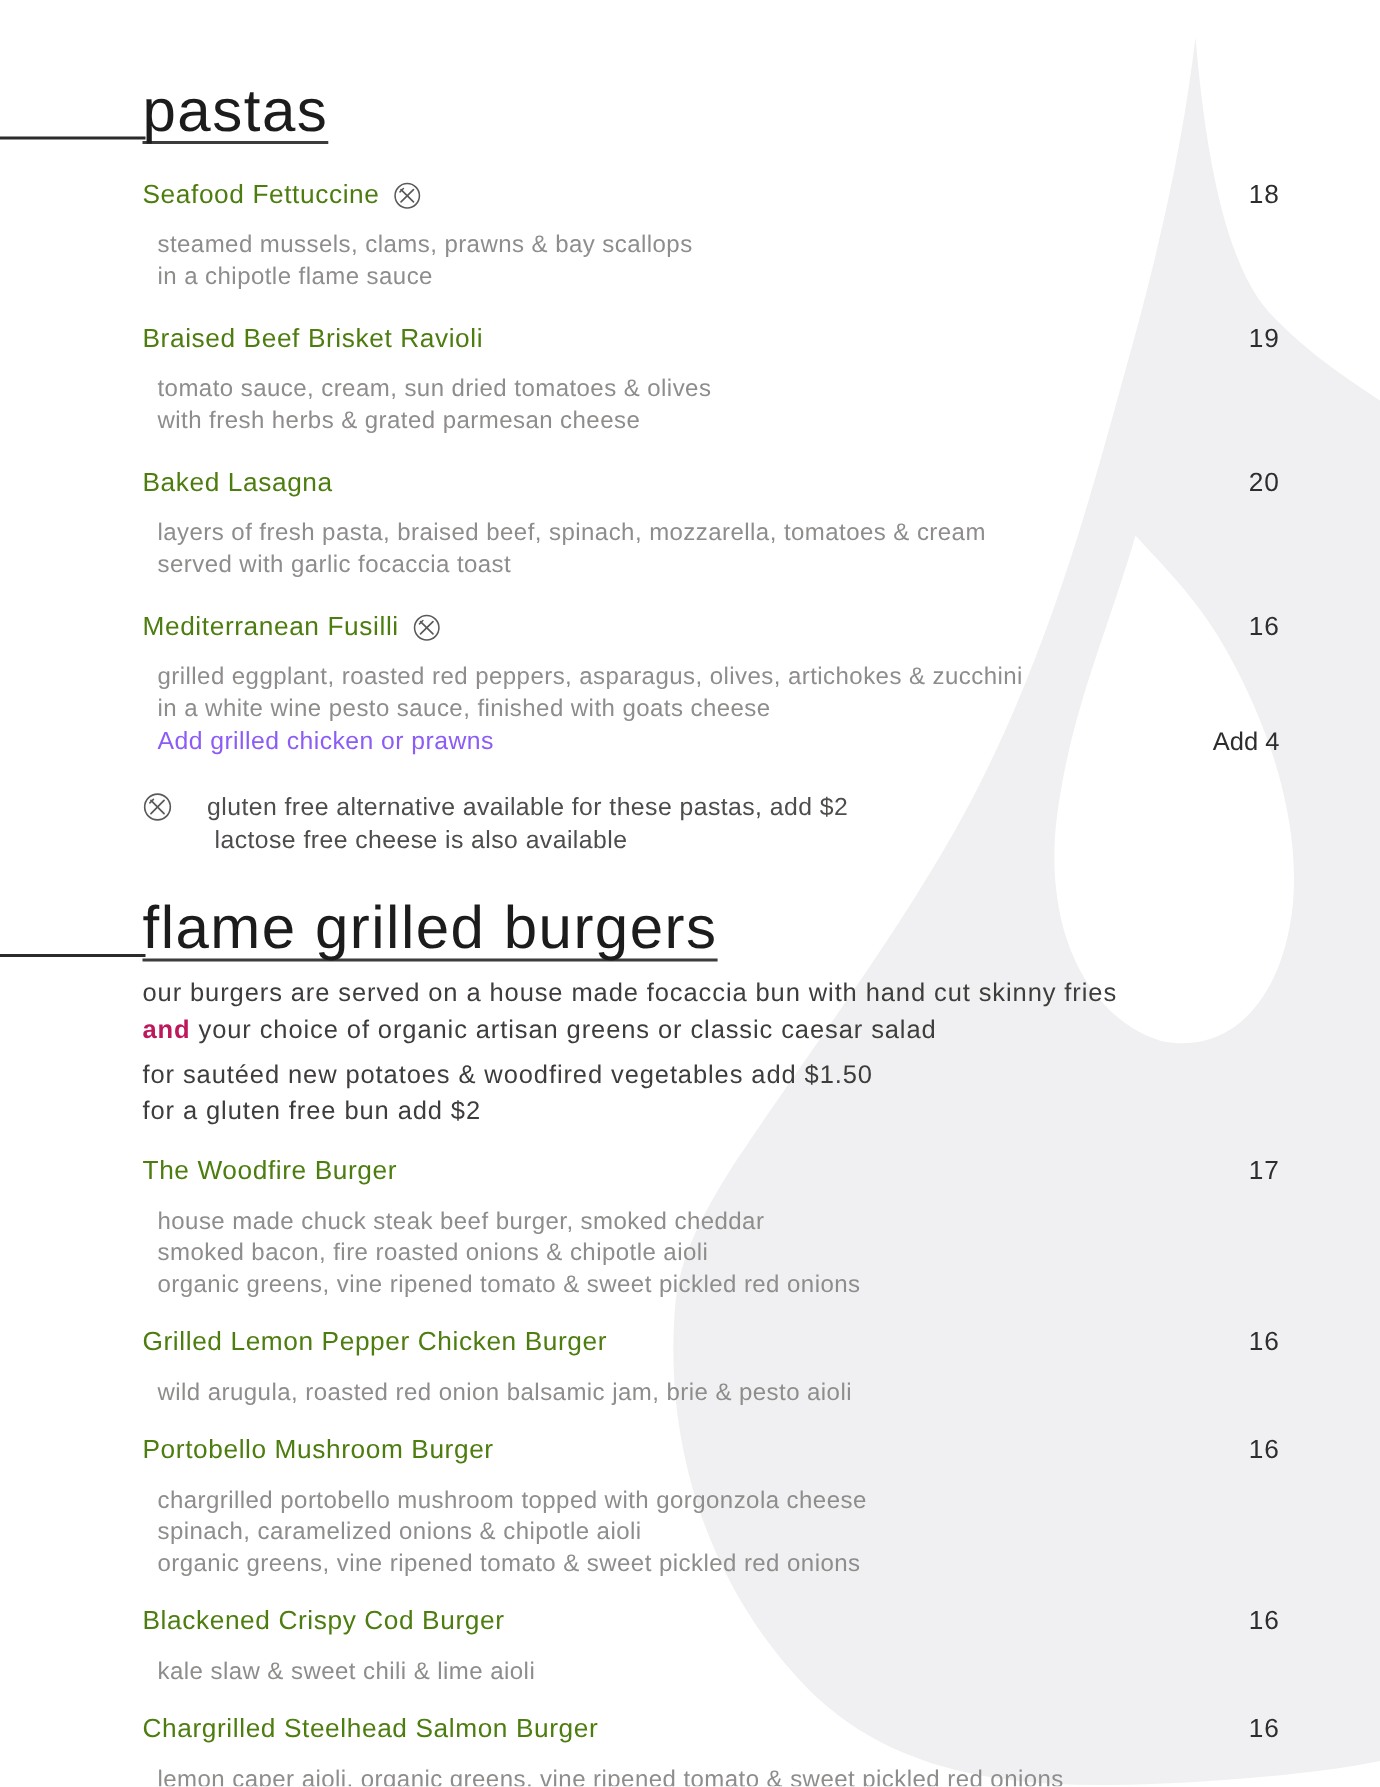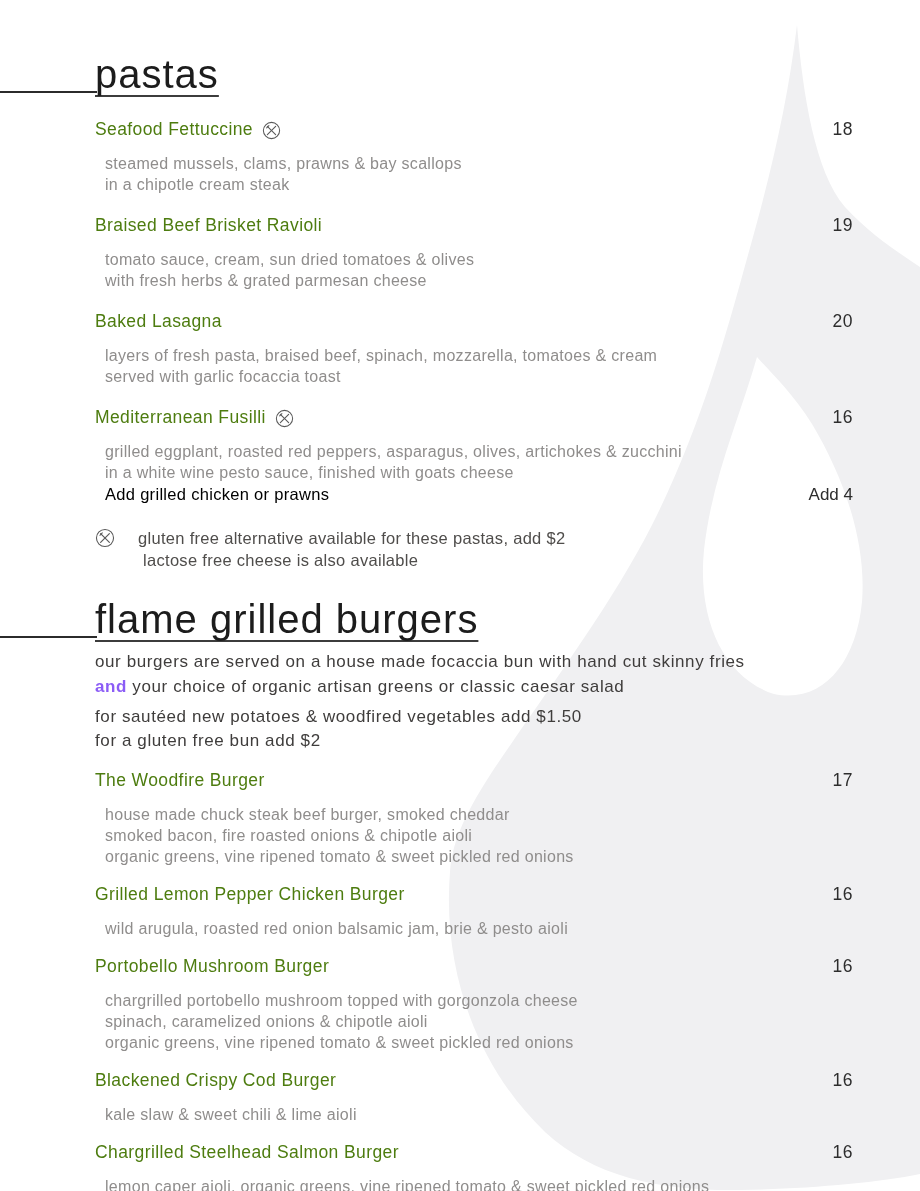--- a/index.html
+++ b/index.html
@@ -36,31 +36,31 @@
   
   .menu-item { margin-bottom:19px; }
   .menu-item.burger { margin-bottom:16px; }
   .item-head { display:flex; align-items:center; }
   .item-name { font-size:17.5px; color:#4d7c0f; letter-spacing:0.4px; line-height:22px; }
   .gf-icon { display:inline-flex; margin-left:9px; position:relative; top:1px; }
   .item-price { margin-left:auto; font-size:17.5px; color:#2d2d2d; letter-spacing:0.5px; line-height:22px; }
   .item-desc { margin-top:13px; padding-left:10px; }
   .desc-line { font-size:16px; line-height:21px; color:#8f8d8c; letter-spacing:0.3px; }
   .addon-row { display:flex; padding-left:10px; margin-top:1px; }
-  .addon-label { font-size:16.5px; color:#000000; letter-spacing:0.3px; line-height:21px; }
+  .addon-label { font-size:16.5px; color:#8b5cf6; letter-spacing:0.3px; line-height:21px; }
   .addon-price { margin-left:auto; font-size:17px; color:#2d2d2d; line-height:21px; }
 
   
   .gf-note { display:flex; gap:23px; margin-top:22px; }
   .gf-note .note-text { font-size:16.5px; line-height:22px; color:#4f4d4b; letter-spacing:0.3px; }
   .gf-note .note-line2 { padding-left:5px; }
 
   
   .intro { margin:0 0 6px 0; font-size:17px; line-height:25px; color:#3f3d3c; letter-spacing:0.6px; }
-  .intro strong { font-weight:700; color:#8b5cf6; }
+  .intro strong { font-weight:700; color:#be185d; }
   .intro2 { margin:0 0 16px 0; font-size:17px; line-height:24px; color:#3f3d3c; letter-spacing:0.6px; }
 </style>
 </head>
 <body>
 
 <div class="page">
 
   <svg class="flame-svg" width="920" height="1191" viewBox="0 0 920 1191" aria-hidden="true">
     <path fill="#f0f0f2" fill-rule="evenodd" d="
       M797,25
@@ -99,21 +99,21 @@
               <circle cx="11" cy="11" r="9.4" fill="none" stroke="#5a5a5a" stroke-width="1.2"></circle>
               <line x1="6.2" y1="15.8" x2="15.8" y2="6.2" stroke="#5a5a5a" stroke-width="1.3" stroke-linecap="round"></line>
               <line x1="6.2" y1="6.2" x2="15.8" y2="15.8" stroke="#5a5a5a" stroke-width="1.3" stroke-linecap="round"></line>
               <line x1="5.4" y1="8" x2="8" y2="5.4" stroke="#5a5a5a" stroke-width="1.2" stroke-linecap="round"></line>
             </svg>
         </span>
         <span class="item-price">18</span>
       </div>
       <div class="item-desc">
         <div class="desc-line">steamed mussels, clams, prawns &amp; bay scallops</div>
-        <div class="desc-line">in a chipotle cream steak</div>
+        <div class="desc-line">in a chipotle flame sauce</div>
       </div>
     </div>
 
     <div class="menu-item">
       <div class="item-head">
         <span class="item-name">Braised Beef Brisket Ravioli</span>
         <span class="item-price">19</span>
       </div>
       <div class="item-desc">
         <div class="desc-line">tomato sauce, cream, sun dried tomatoes &amp; olives</div>

